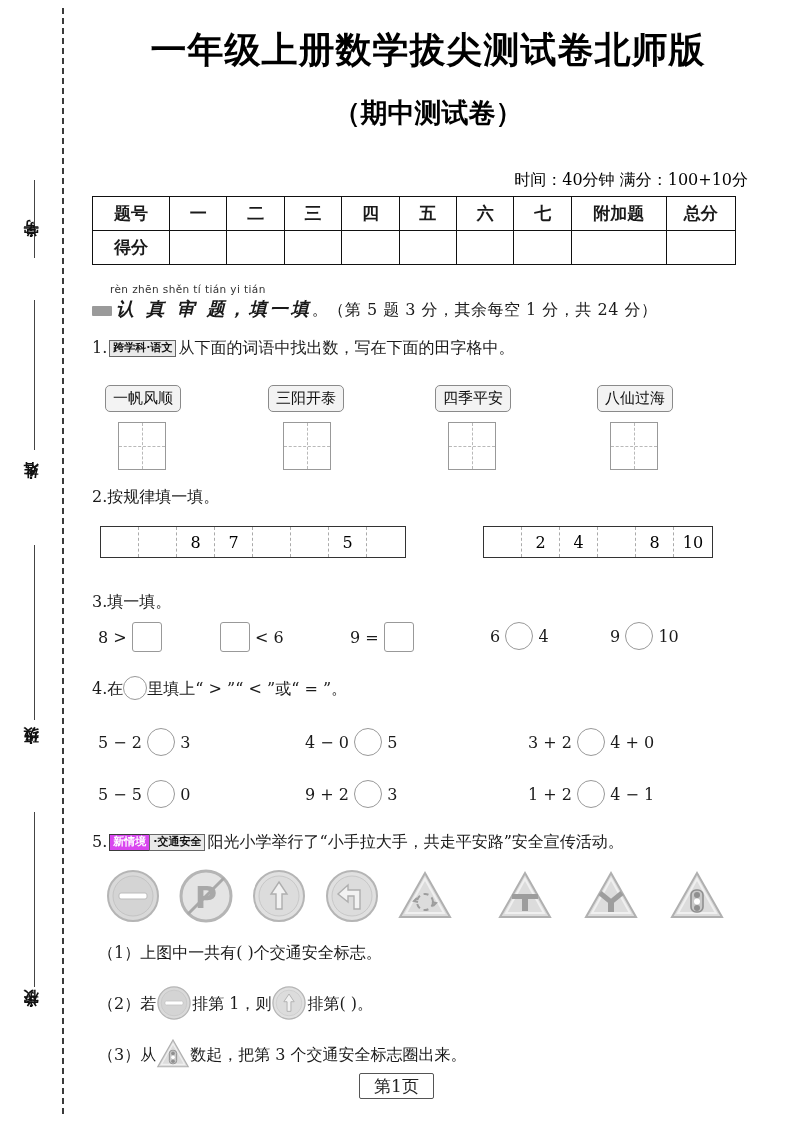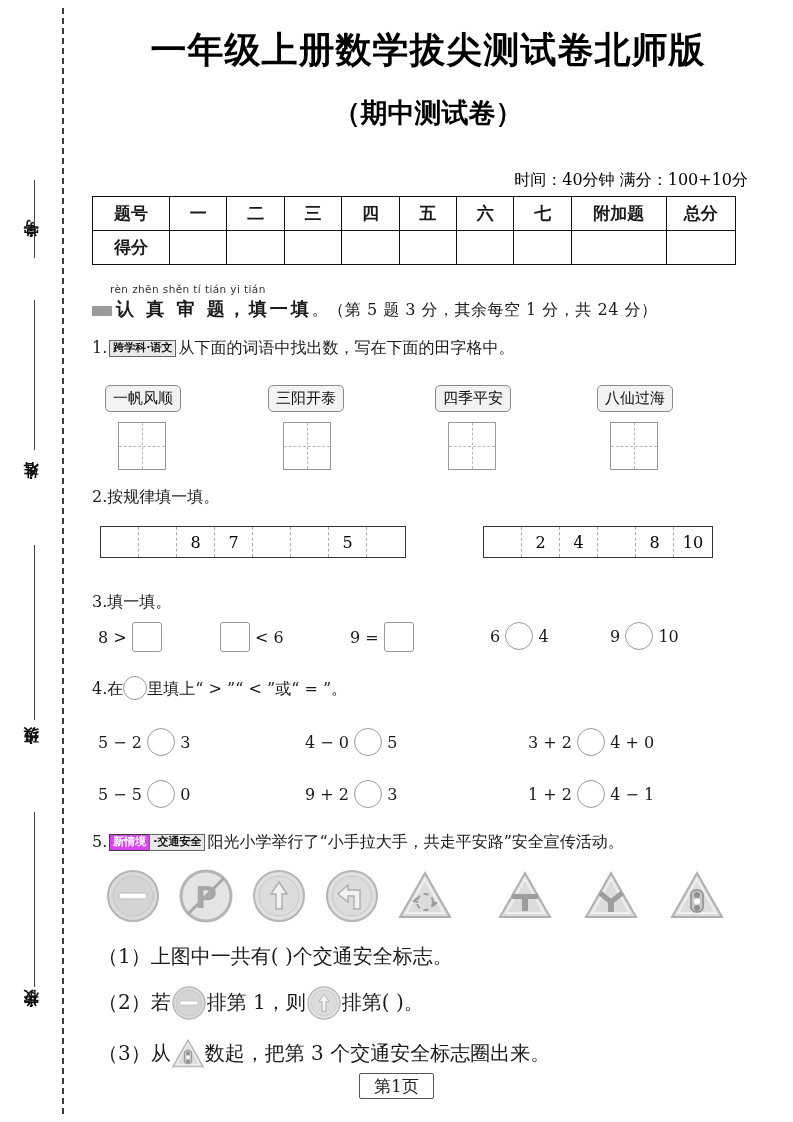--- a/index.html
+++ b/index.html
@@ -67,25 +67,25 @@
   .sec-head { position:absolute; left:92px; font-size:17px; white-space:nowrap; }
   .pinyin {
     position:absolute; left:110px; top:283px;
     font-family:"DejaVu Sans","Liberation Sans",sans-serif;
     font-size:10.5px; color:#333; letter-spacing:0.4px; white-space:nowrap;
   }
   .sec-bar {
     display:inline-block; width:20px; height:10px; background:#9a9a9a;
     vertical-align:middle; margin-right:4px; border-radius:1px;
   }
-  .sec-title { font-weight:700; letter-spacing:3px; font-size:18px; }
+  .sec-title { font-weight:700; letter-spacing:3px; font-size:18px;font-style:italic; }
   .sec-points { font-size:16px; letter-spacing:0.5px; }
 
   .q { position:absolute; left:92px; font-size:16px; white-space:nowrap; }
-  .sub-q { position:absolute; left:98px; font-size:20px; white-space:nowrap; }
+  .sub-q { position:absolute; left:98px; font-size:16px; white-space:nowrap; }
 
   .badge {
     display:inline-block; border:1px solid #666; background:#e9e9e9;
     font-size:11px; font-weight:700; padding:1px 3px; margin:0 2px;
     vertical-align:2px; letter-spacing:0px; line-height:1.15;
     font-family:"DejaVu Sans","Liberation Sans",sans-serif; color:#111;
   }
 
   
   .idiom {

